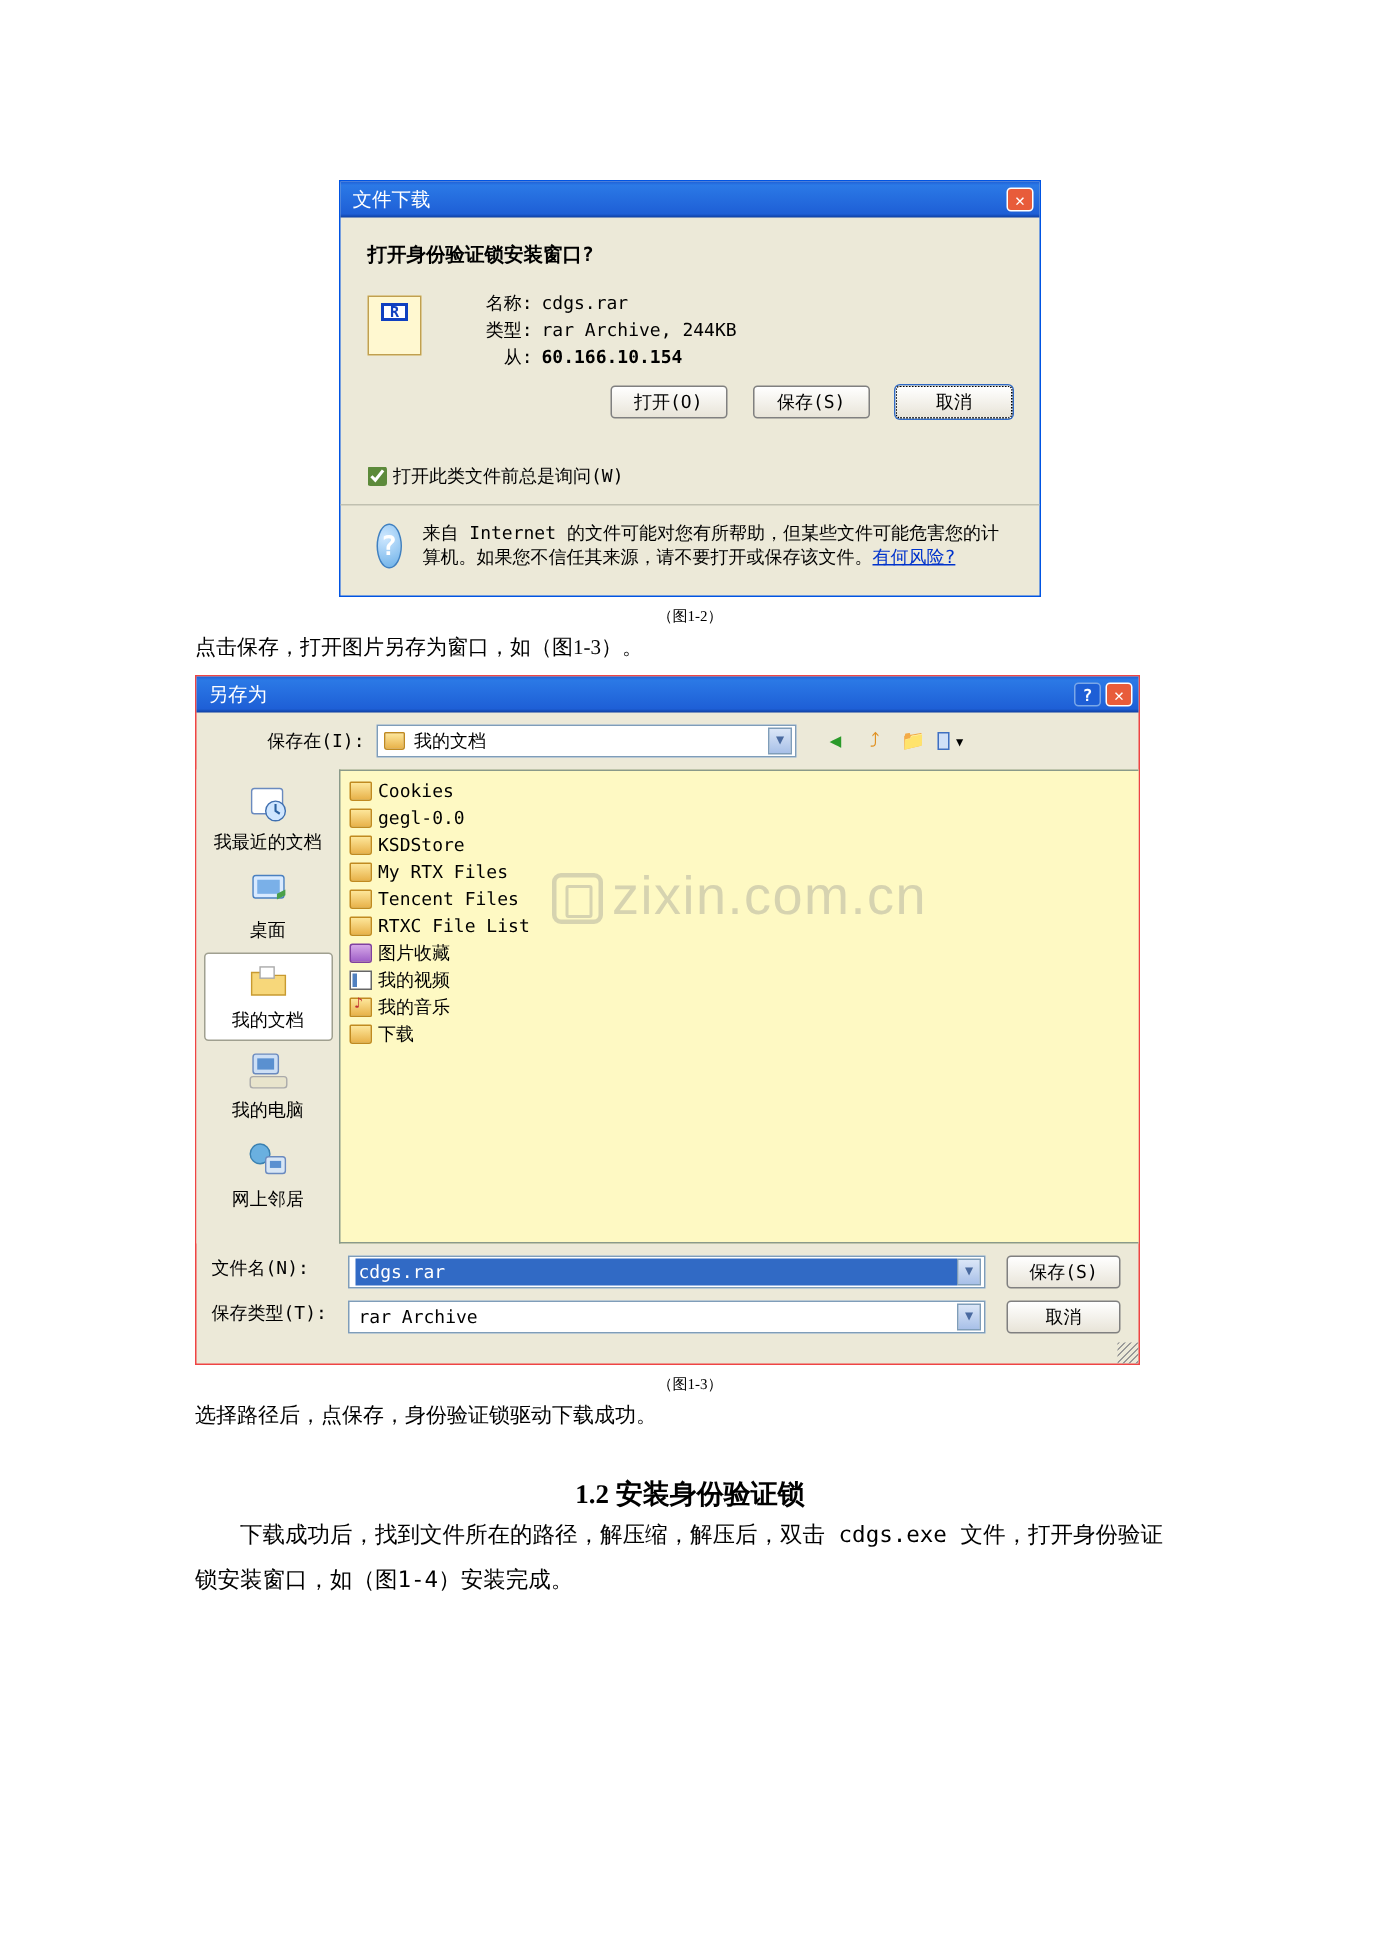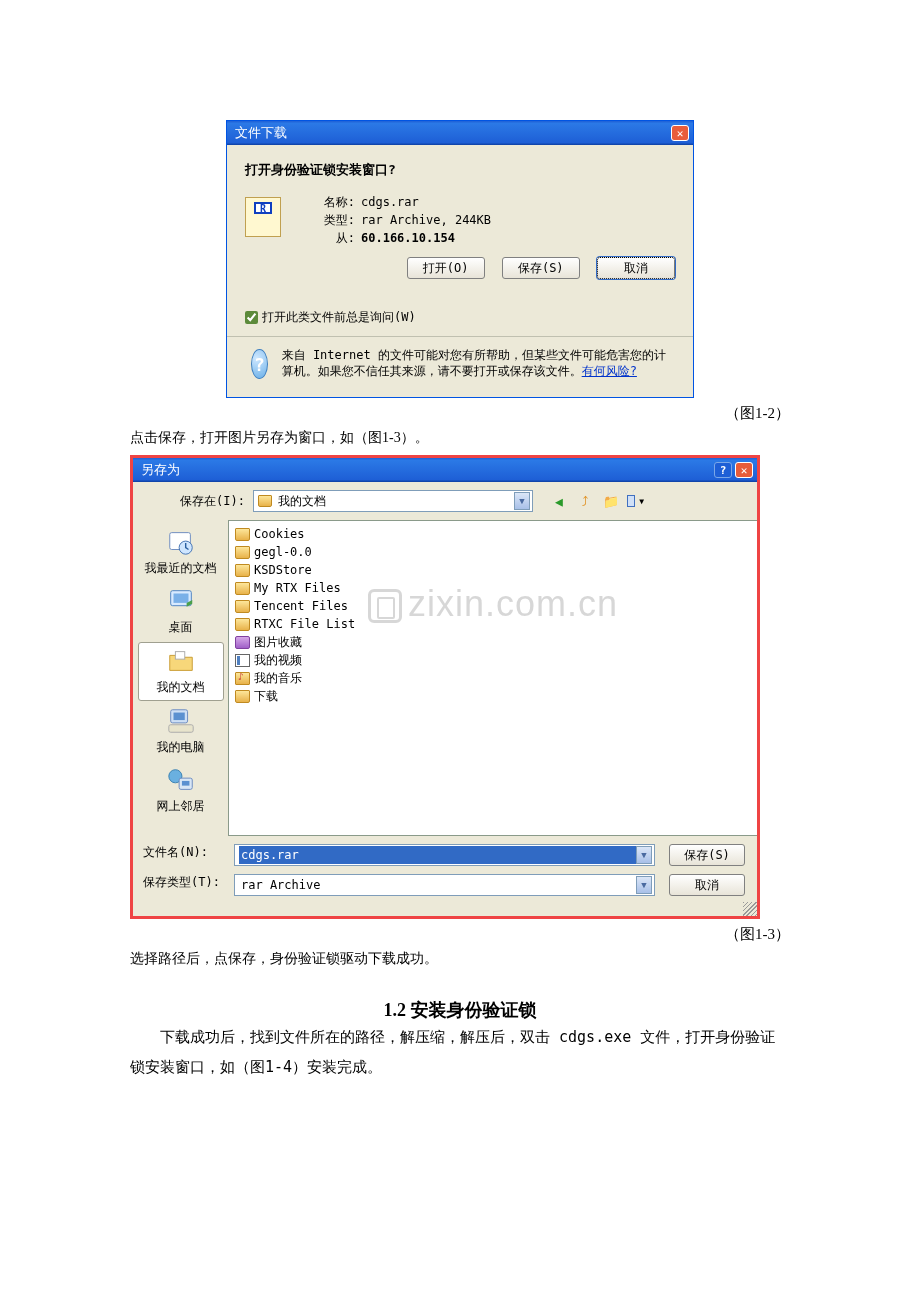--- a/index.html
+++ b/index.html
@@ -90,26 +90,26 @@
     width: 30px; height: 30px;
     background: radial-gradient(circle at 30% 30%, #cfe8ff, #6bb0e8);
     border-radius: 50%;
     border: 1px solid #4080c0;
     color: #fff; font-weight: bold; font-size: 18px;
     display: flex; align-items: center; justify-content: center;
     margin-right: 14px; margin-left: 6px; margin-top: 2px;
   }
   .warn-text { font-size: 12px; line-height: 16px; }
   .warn-text a { color: #0033cc; text-decoration: underline; }
-  .caption { text-align: right; font-size: 15px; margin-top: 6px; font-family: "SimSun"; }
+  .caption { text-align: center; font-size: 10px; margin-top: 6px; font-family: "SimSun"; }
   .body-text { font-size: 14px; font-family: "SimSun"; line-height: 22px; margin-top: 4px; }
 
   .dialog2 {
     width: 630px;
-    border: 3px solid #ef4444;
+    border: 1px solid #ef4444;
     background: #ece9d8;
     font-size: 12px;
     font-family: "SimSun", monospace;
     margin-top: 6px;
   }
   .d2-toprow {
     display: flex; align-items: center;
     padding: 8px 20px;
   }
   .d2-label-cell { width: 100px; text-align: right; padding-right: 8px; }
@@ -157,21 +157,21 @@
     display: flex; flex-direction: column; align-items: center;
     gap: 2px;
   }
   .place { width: 86px; text-align: center; font-size: 12px; padding: 2px 0 4px 0; }
   .place .pi { width: 34px; height: 32px; margin: 0 auto 2px; display: flex; align-items: center; justify-content: center; font-size: 24px; }
   .place.sel { border: 1px solid #a0a090; background: #fff; border-radius: 3px; }
   .pi-recent svg, .pi-desktop svg, .pi-docs svg, .pi-computer svg, .pi-network svg { width: 32px; height: 30px; }
 
   .filelist {
     flex: 1;
-    background: #ffffff;
+    background: #fef9c3;
     border: 1px solid #8a9a8a;
     border-right: none;
     min-height: 316px;
     padding: 4px 6px;
     position: relative;
   }
   .fitem { display: flex; align-items: center; height: 18px; font-size: 12px; font-family: "SimSun", monospace; }
   .fitem .fic { width: 15px; height: 13px; margin-right: 4px; display: inline-block; }
   .fic.folder { background: linear-gradient(#fde69a, #e8b24a); border: 1px solid #c08a20; border-radius: 1px 1px 2px 2px; }
   .fic.purple { background: linear-gradient(#d6a8e8, #a060c8); border: 1px solid #8040a0; border-radius: 2px; }

